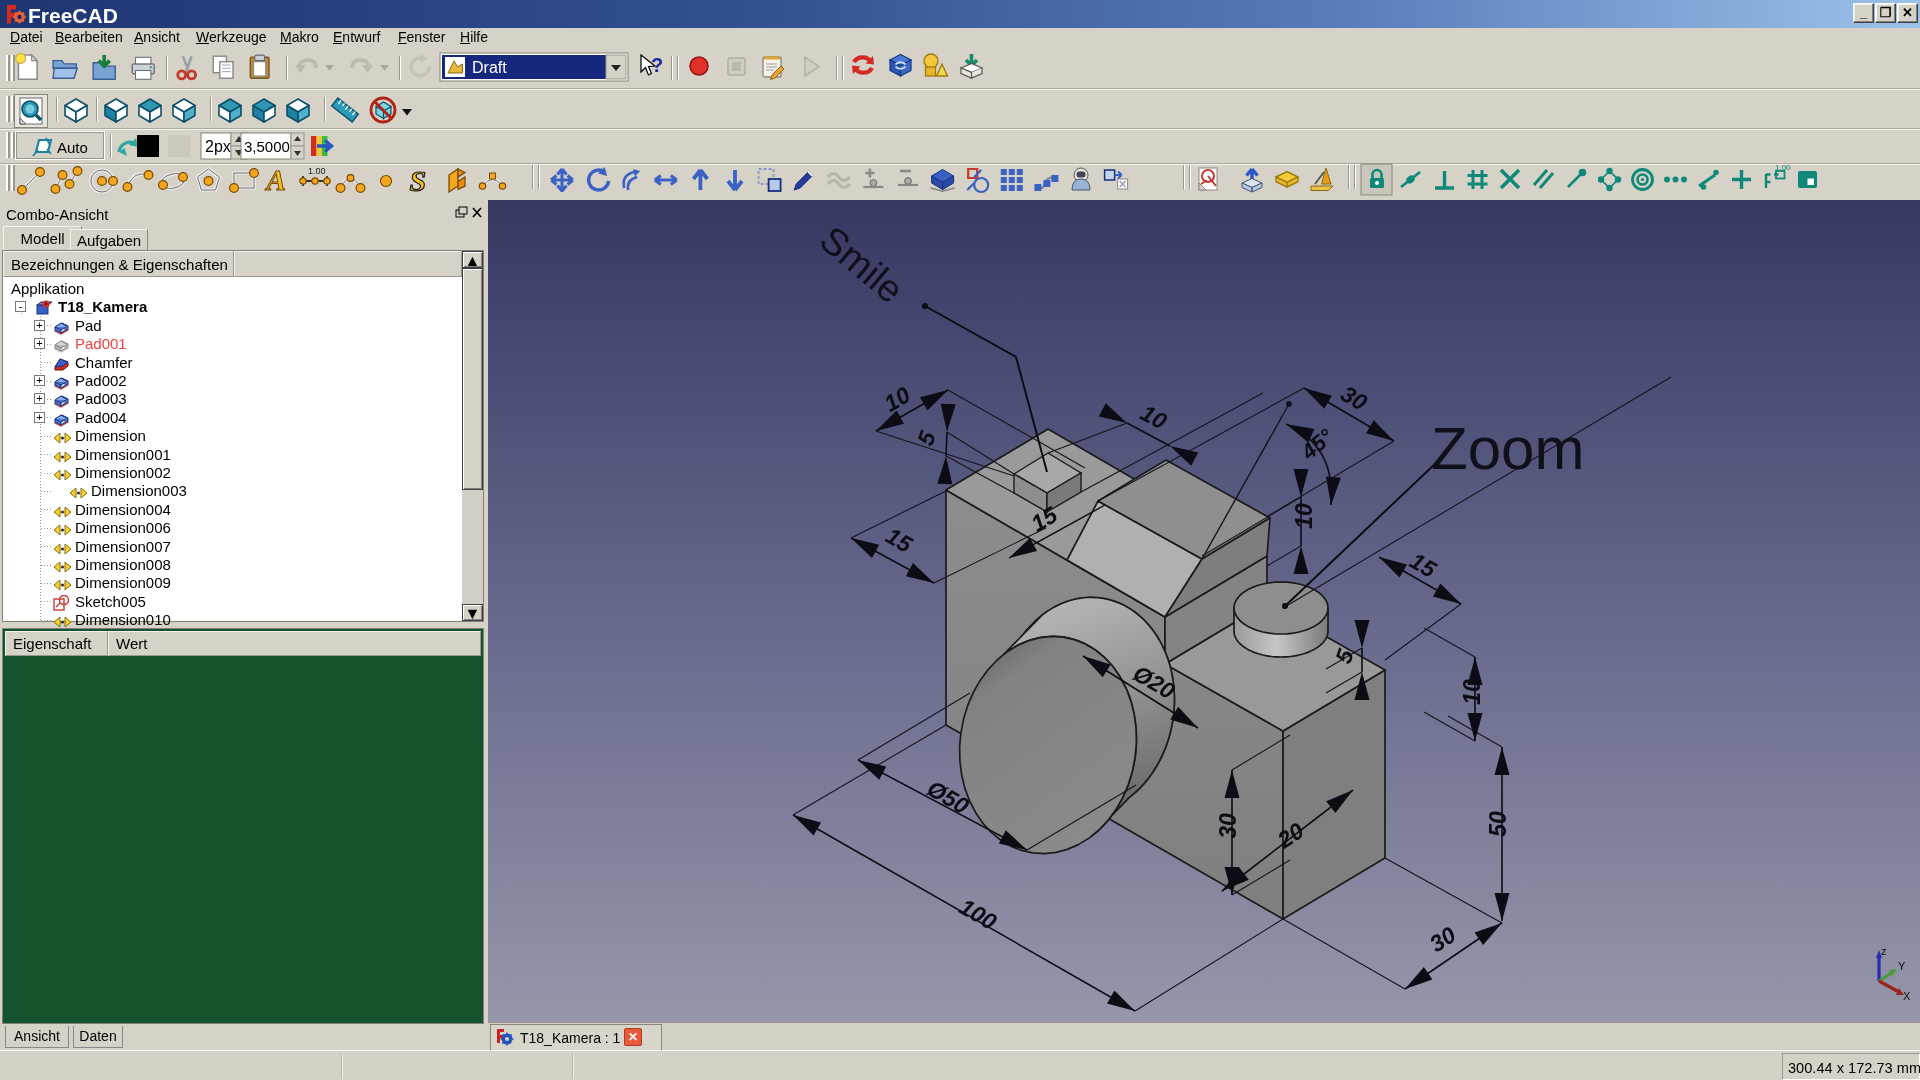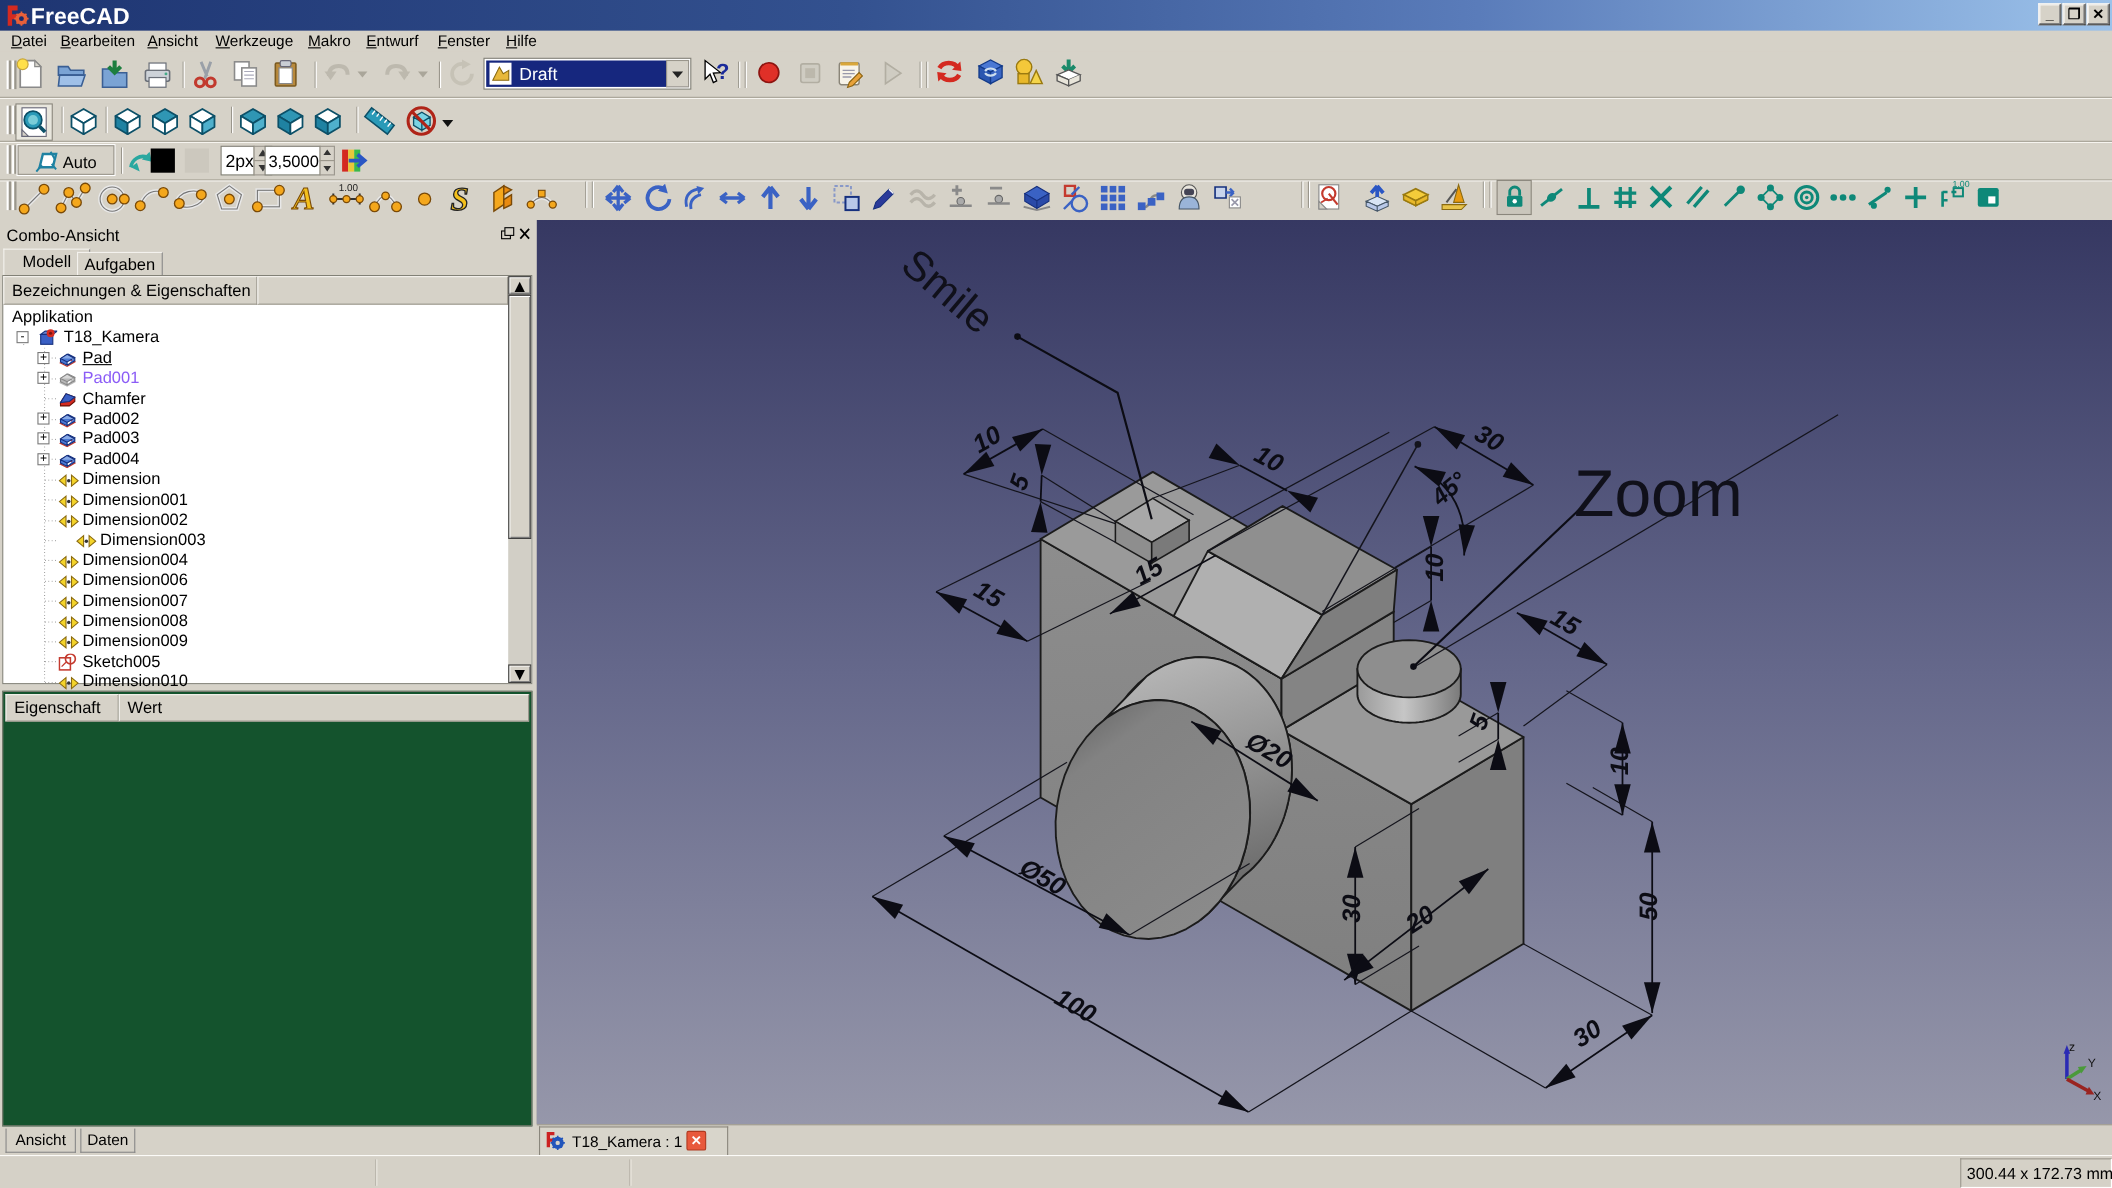--- a/index.html
+++ b/index.html
@@ -592,39 +592,39 @@
         <span style="position:absolute;left:8px;top:0px">Applikation</span>
       </div>
 <div class="row" style="top:47px;left:0px;width:455px;height:18px">
         <span class="plus" style="position:absolute;left:12px;top:3px">-</span>
         <span style="position:absolute;left:32px;top:1px"><svg width="17" height="16" viewBox="0 0 17 16">
             <rect x="2" y="5" width="11" height="9" fill="#3a5fc4" stroke="#16307e"></rect>
             <path d="M2 5 l4 -3 h11 l-4 3 z" fill="#6a8ad4" stroke="#16307e"></path>
             <circle cx="11" cy="4" r="3.6" fill="#d42a20"></circle>
             <circle cx="11" cy="4" r="1.4" fill="#7a1410"></circle>
           </svg></span>
-        <span style="position:absolute;left:55px;top:0px;font-weight:normal">T18_Kamera</span>
+        <span style="position:absolute;left:55px;top:0px;font-weight:bold">T18_Kamera</span>
       </div>
 <div class="row" style="top:66px;left:0px;width:455px;height:18px">
         <span class="plus" style="position:absolute;left:31px;top:3px">+</span>
         <span style="position:absolute;left:50px;top:1px"><svg width="17" height="16" viewBox="0 0 17 16">
             <path d="M2 12 l6 3 l7 -4 l-6 -3 z" fill="none" stroke="#c43a2e" stroke-width="1.2"></path>
             <path d="M2 8 l6 3 l7 -4 l-6 -3 z M2 8 v3 l6 3 v-3 M15 7 v3 l-7 4" fill="#4a78d4" stroke="#16307e" stroke-width="1"></path>
             <path d="M2 8 l6 -4 l7 4" fill="#88aae8" stroke="#16307e"></path>
           </svg></span>
-        <span style="position:absolute;left:72px;top:0px;text-decoration:underline;">Pad</span>
+        <span style="position:absolute;left:72px;top:0px;">Pad</span>
       </div>
 <div class="row" style="top:84px;left:0px;width:455px;height:18px">
         <span class="plus" style="position:absolute;left:31px;top:3px">+</span>
         <span style="position:absolute;left:50px;top:1px"><svg width="17" height="16" viewBox="0 0 17 16">
             <path d="M2 12 l6 3 l7 -4 l-6 -3 z" fill="none" stroke="#bbb" stroke-width="1.2"></path>
             <path d="M2 8 l6 3 l7 -4 l-6 -3 z M2 8 v3 l6 3 v-3 M15 7 v3 l-7 4" fill="#b8b8b8" stroke="#888" stroke-width="1"></path>
             <path d="M2 8 l6 -4 l7 4" fill="#d8d8d8" stroke="#888"></path>
           </svg></span>
-        <span style="position:absolute;left:72px;top:0px;color:#8b5cf6">Pad001</span>
+        <span style="position:absolute;left:72px;top:0px;color:#ef4444">Pad001</span>
       </div>
 <div class="row" style="top:103px;left:0px;width:455px;height:18px">
         <span style="position:absolute;left:50px;top:1px"><svg width="17" height="16" viewBox="0 0 17 16">
             <path d="M2 11 l5 -8 l8 3 v4 l-5 4 h-8 z" fill="#d42a20" stroke="#6a1008"></path>
             <path d="M7 3 l8 3 l-5 4 l-8 1 z" fill="#3a5fc4" stroke="#16307e"></path>
           </svg></span>
         <span style="position:absolute;left:72px;top:0px;text-align:right;">Chamfer</span>
       </div>
 <div class="row" style="top:121px;left:0px;width:455px;height:18px">
         <span class="plus" style="position:absolute;left:31px;top:3px">+</span>

